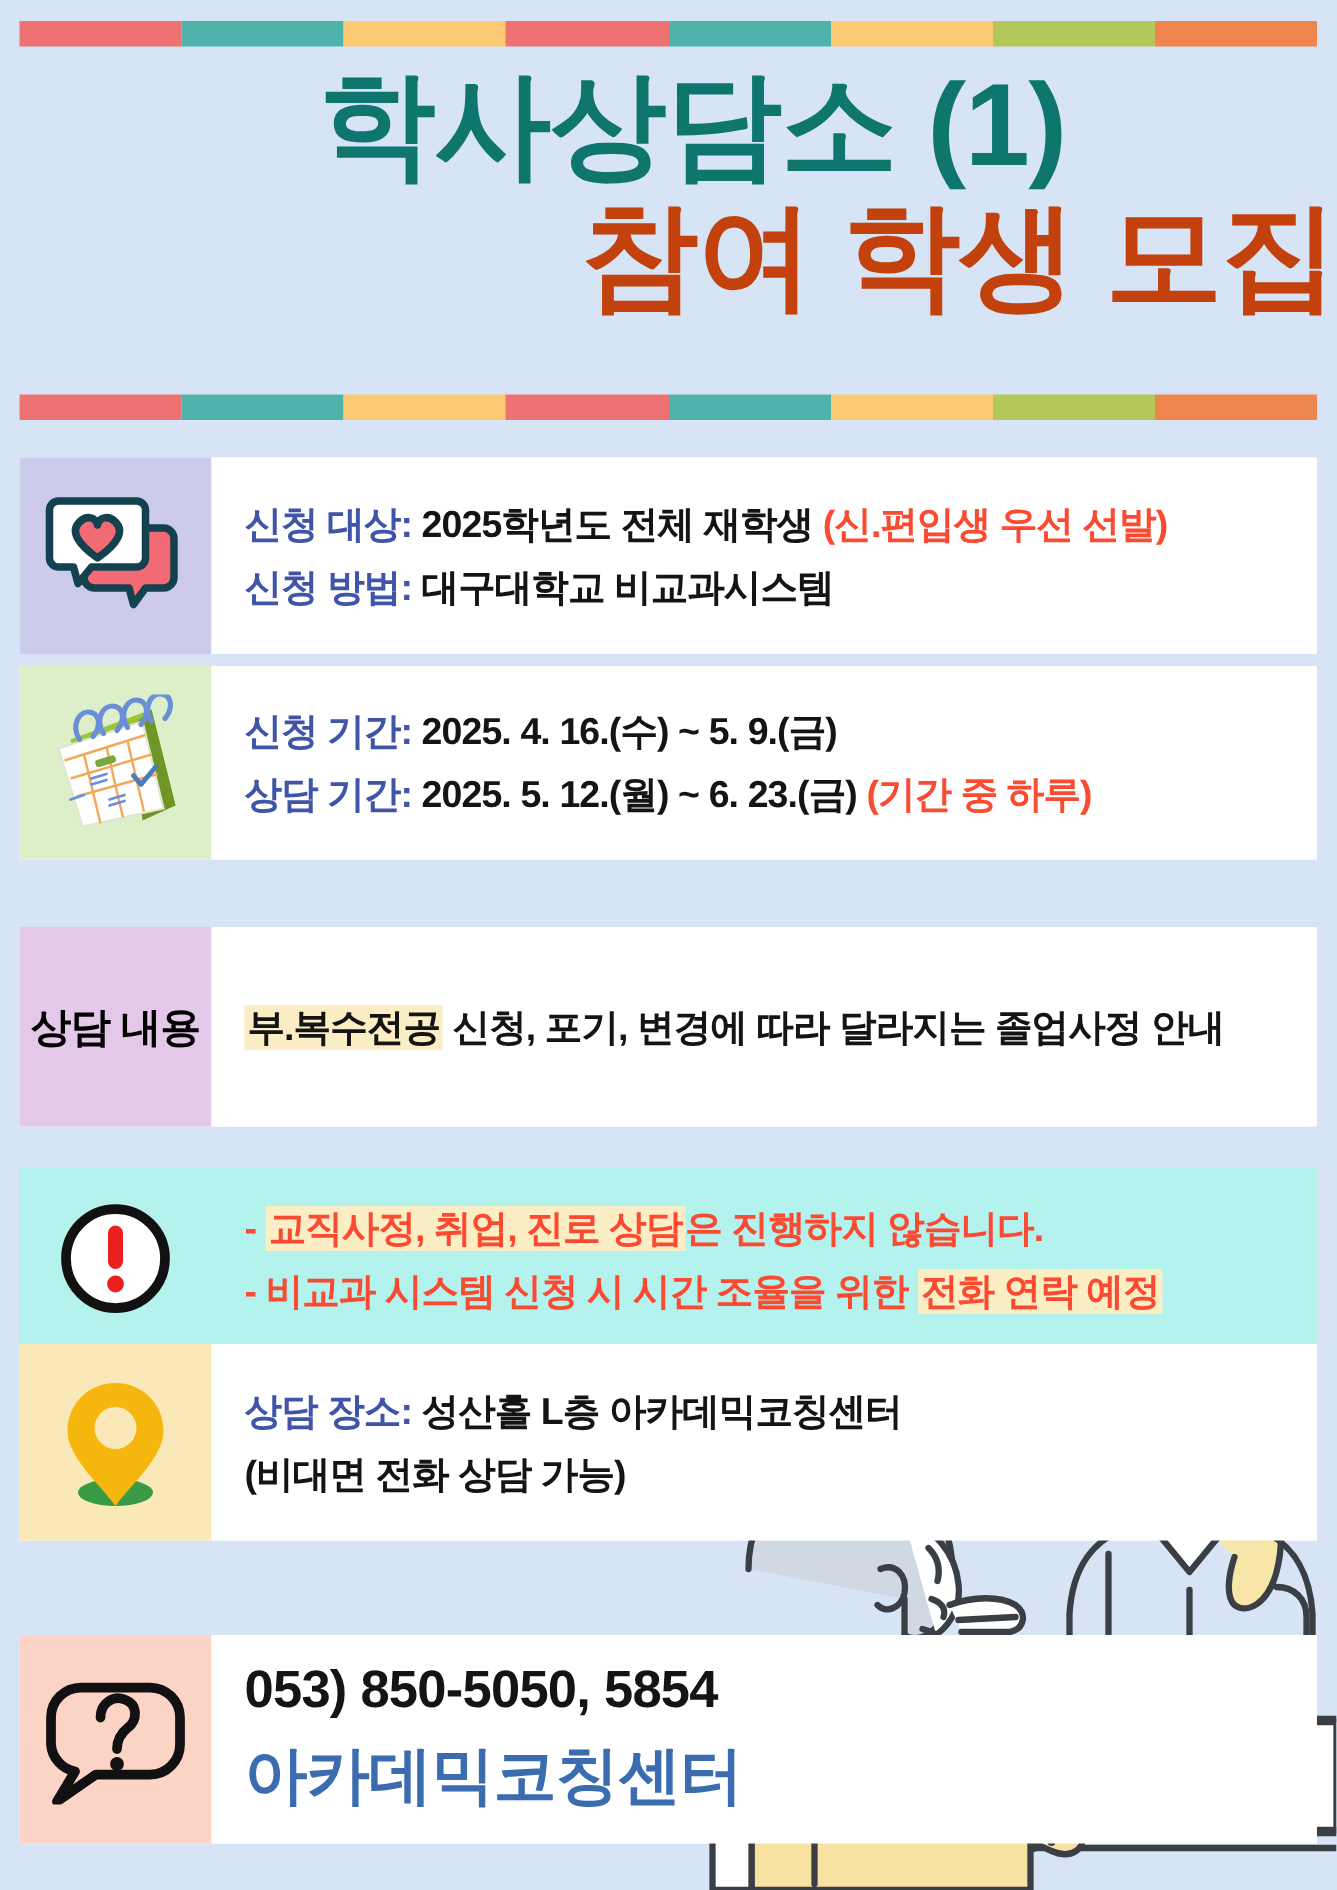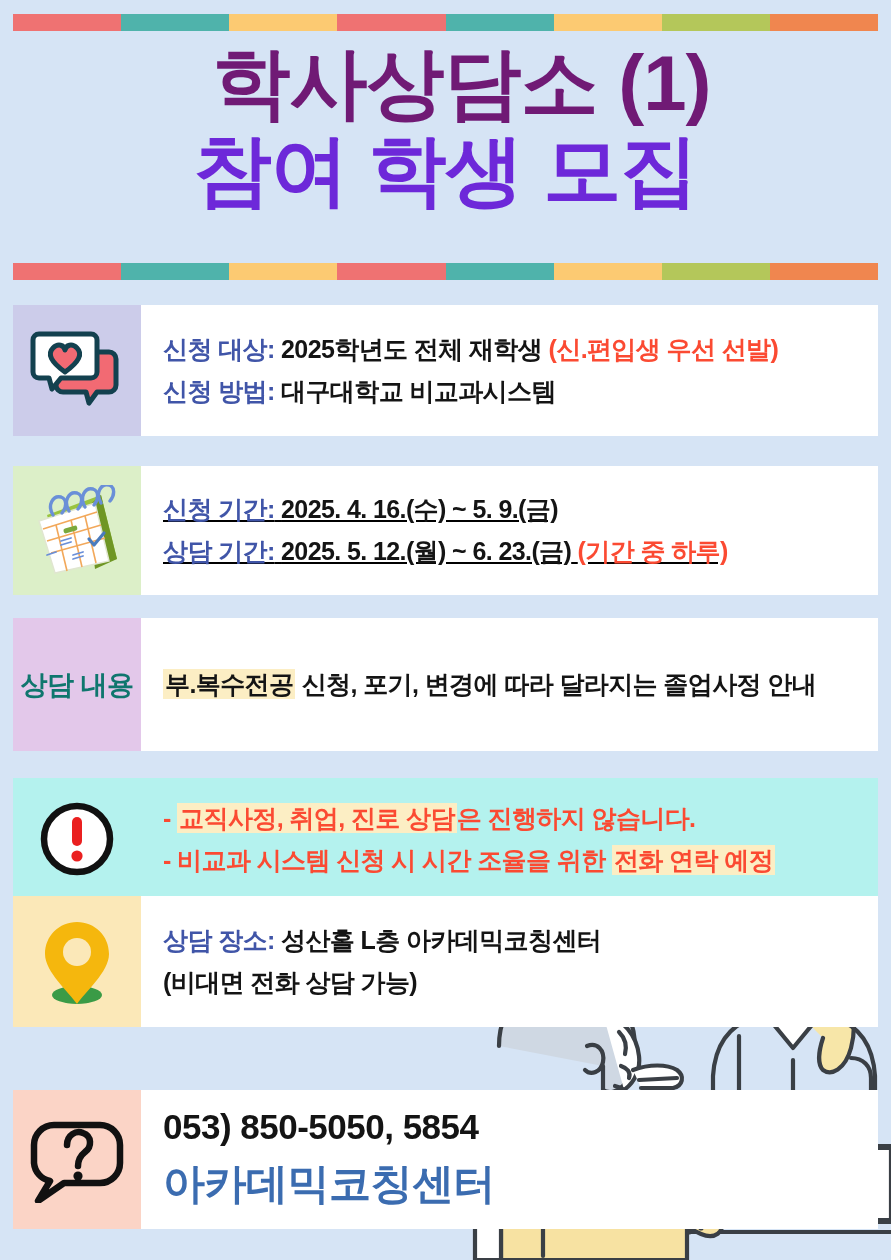--- a/index.html
+++ b/index.html
@@ -28,22 +28,22 @@
     top: 40px; left: 0; right: 0;
     text-align: center;
   }
   .title-line {
     font-size: 78px;
     font-weight: 900;
     letter-spacing: -1px;
     line-height: 1.12;
     font-family: "Liberation Sans", "DejaVu Sans", sans-serif;
   }
-  .title-line--1 { color: #701a75; padding-left: 32px; }
-  .title-line--2 { color: #6d28d9; }
+  .title-line--1 { color: #0f766e; padding-left: 32px; }
+  .title-line--2 { color: #c2410c; text-align: right; }
 
   
   .row {
     position: absolute;
     left: 13px;
     width: 865px;
     display: flex;
     align-items: stretch;
     background: #ffffff;
   }
@@ -86,40 +86,40 @@
   }
   .big-blue {
     font-size: 42px;
     font-weight: 900;
     color: #3b6cb0;
     letter-spacing: -0.5px;
   }
 
   
   #row-target   { top: 305px;  height: 131px; }
-  #row-period   { top: 466px;  height: 129px; text-decoration: underline; }
+  #row-period   { top: 444px;  height: 129px; }
   #row-content  { top: 618px;  height: 133px; }
   #row-notice   { top: 778px;  height: 122px; background: #bef264; }
   #row-place    { top: 896px;  height: 131px; }
   #row-contact  { top: 1090px; height: 139px; }
 
   
   .tint-lavender { background: #ccccea; }
   .tint-green    { background: #dcefc8; }
   .tint-purple   { background: #e3c8ea; }
   .tint-mint     { background: #b4f2ee; }
   .tint-yellow   { background: #fbe8b8; }
   .tint-pink     { background: #fbd4c6; }
 
   #row-notice .row-body { background: #b4f2ee; }
 
   .sidelabel {
     font-size: 27px;
     font-weight: 900;
-    color: #0f766e;
+    color: #000000;
     letter-spacing: -0.5px;
   }
 
   
   .illo {
     position: absolute;
     right: 0; bottom: 0;
     width: 420px; height: 380px;
     z-index: 1;
     pointer-events: none;

